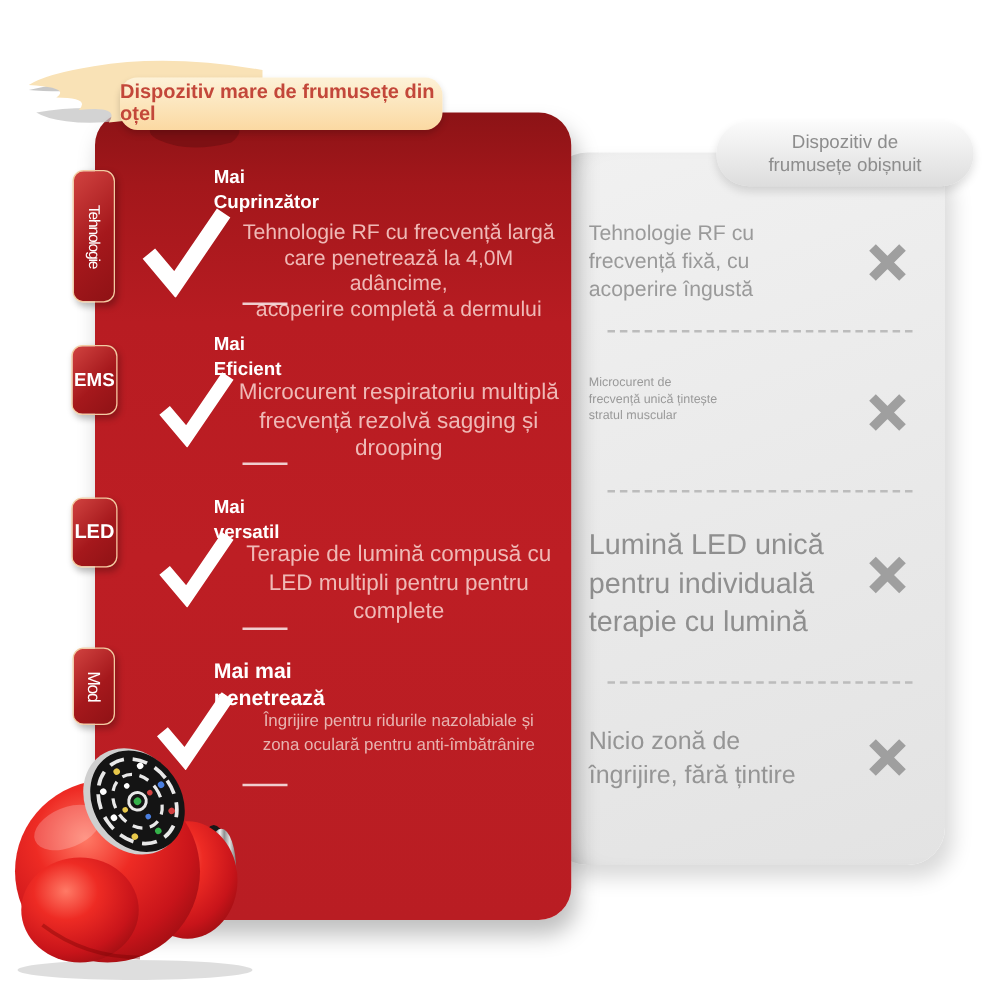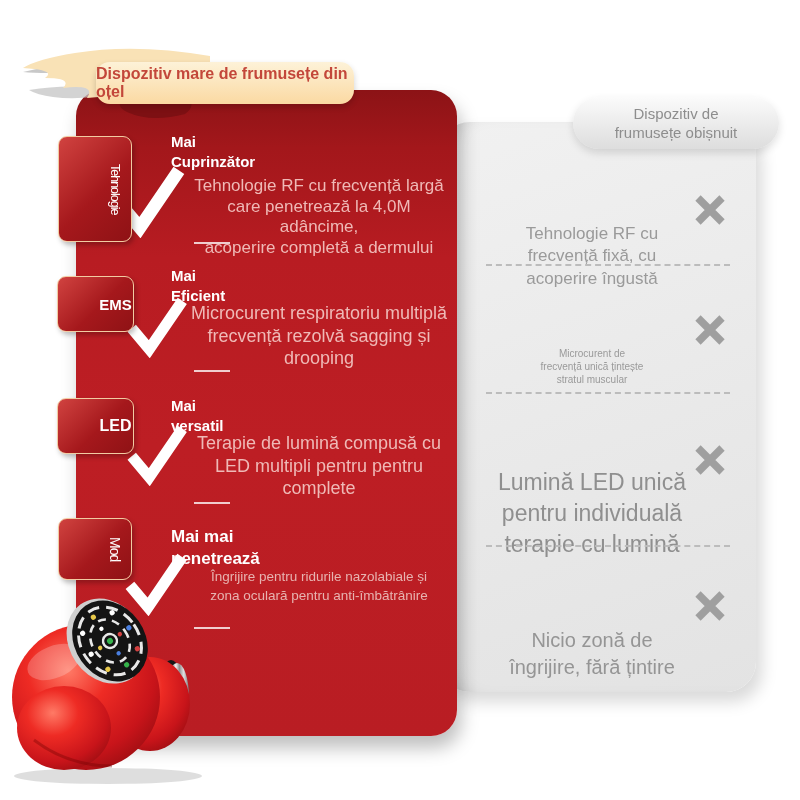--- a/index.html
+++ b/index.html
@@ -9,22 +9,22 @@
   }
   
   .gray-panel{
     position:absolute;left:440px;top:122px;width:316px;height:570px;
     border-radius:30px;
     background:linear-gradient(160deg,#f1f1f1 0%,#e9e9e9 55%,#e3e3e3 100%);
     box-shadow:inset 20px 0 24px -20px rgba(0,0,0,0.28), 6px 10px 16px rgba(0,0,0,0.15);
     z-index:1;
   }
   .gp-body{
-    position:absolute;left:46px;width:212px;text-align:center;
-    color:#9a9a9a;white-space:pre-line;line-height:1.32;margin-top:47px;
+    position:absolute;left:31px;width:212px;
+    color:#9a9a9a;white-space:pre-line;line-height:1.32;
   }
   .gp-body.g1{top:54px;font-size:17px;}
   .gp-body.g2{top:178px;font-size:10px;}
   .gp-body.g3{top:298px;font-size:23px;color:#8f8f8f;line-height:1.35;}
   .gp-body.g4{top:458px;font-size:20px;color:#959595;line-height:1.35;}
   .gp-x{position:absolute;left:254px;width:32px;height:32px;}
   .gp-x.g1{top:72px;} .gp-x.g2{top:192px;} .gp-x.g3{top:322px;} .gp-x.g4{top:468px;}
   .gp-sep{position:absolute;left:46px;width:244px;height:0;border-top:2px dashed #bcbcbc;}
   .gp-sep.s1{top:142px;} .gp-sep.s2{top:270px;} .gp-sep.s3{top:423px;}
 
@@ -66,21 +66,20 @@
   .rp-dash{position:absolute;left:118px;width:36px;height:0;border-top:2px solid rgba(255,255,255,0.78);}
   .rp-dash.i1{top:152px;} .rp-dash.i2{top:280px;} .rp-dash.i3{top:412px;} .rp-dash.i4{top:537px;}
 
   
   .tab{
     position:absolute;z-index:5;color:#fff;
     background:linear-gradient(135deg,#d14340 0%,#a5181c 55%,#8f1215 100%);
     border:1px solid #f2cba2;border-radius:9px;
     display:flex;align-items:center;justify-content:center;
     box-shadow:2px 3px 5px rgba(0,0,0,0.25);
-    padding-left:40px;
   }
   .tab .vtext{writing-mode:vertical-rl;letter-spacing:-1px;}
   #tab-tehnologie{left:58px;top:136px;width:32px;height:104px;font-size:12.5px;}
   #tab-ems{left:57px;top:276px;width:35px;height:54px;font-weight:bold;font-size:15px;}
   #tab-led{left:57px;top:398px;width:35px;height:54px;font-weight:bold;font-size:16px;}
   #tab-mod{left:58px;top:518px;width:32px;height:60px;font-size:14px;}
 
   
   .flame{position:absolute;left:15px;top:48px;z-index:5;}
   .banner{

